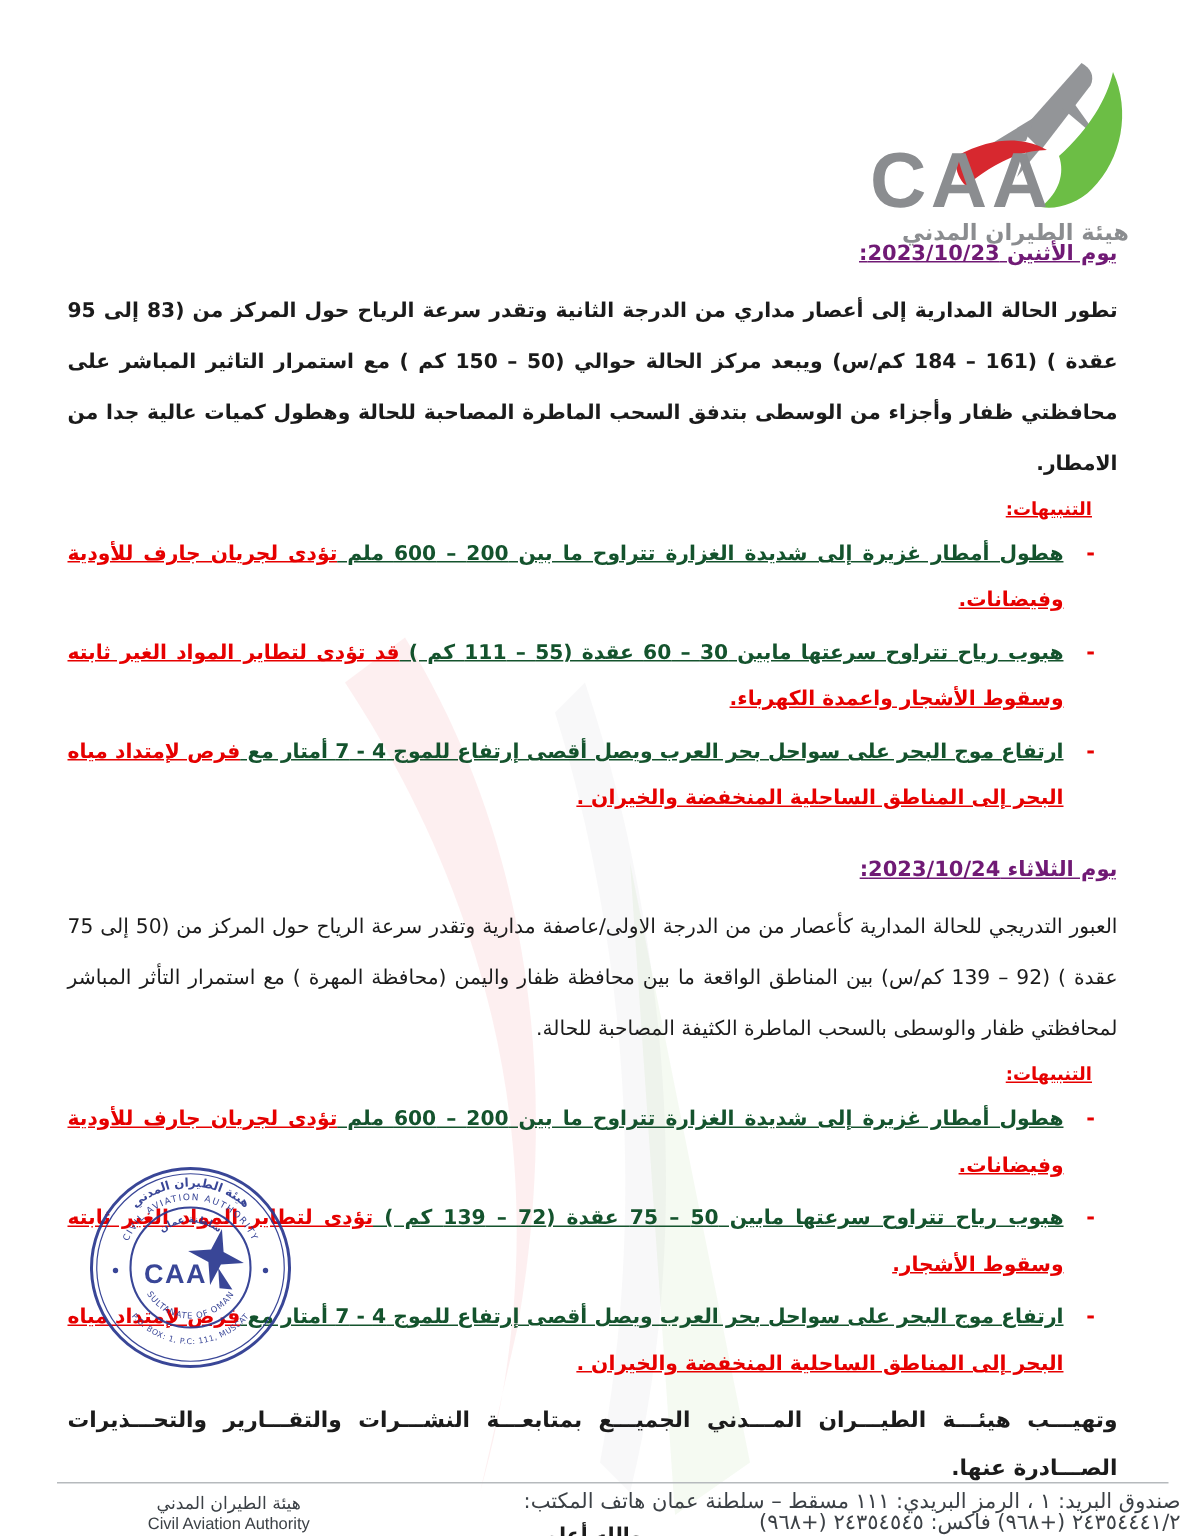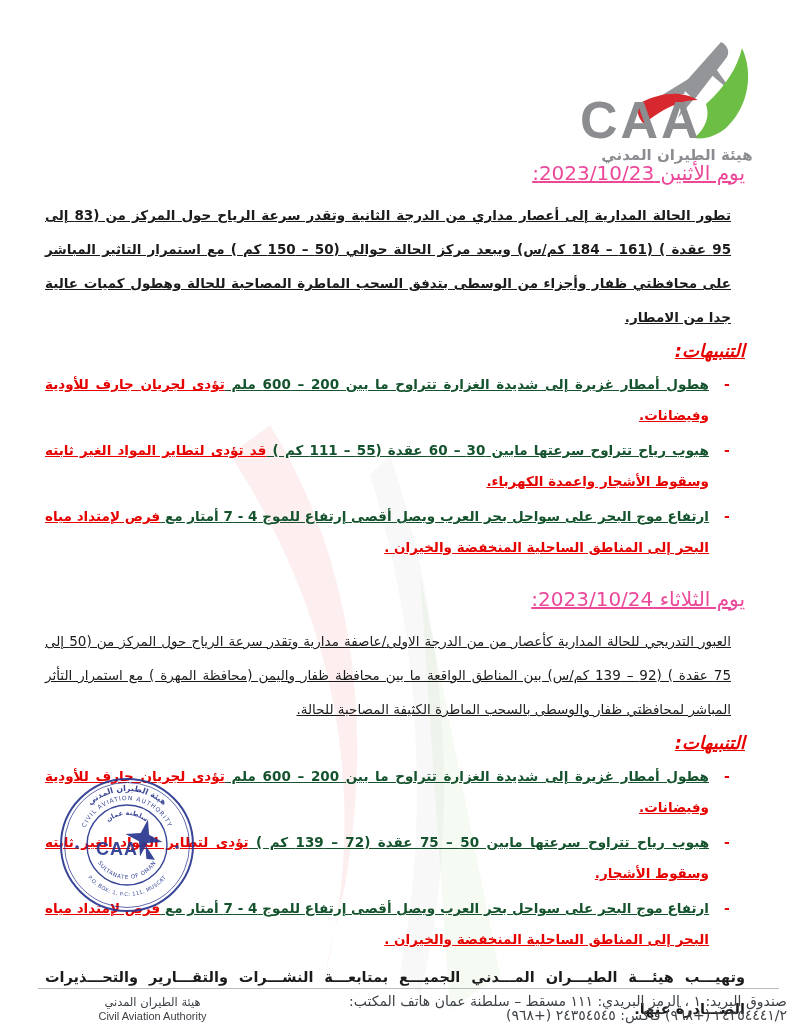--- a/index.html
+++ b/index.html
@@ -14,24 +14,24 @@
     margin: 0 auto;
     padding-left: 21px;
   }
   
   .watermark { position: absolute; left: 120px; top: 415px; z-index: 0; pointer-events: none; }
   
   .logo { position: absolute; top: 38px; right: 26px; width: 190px; z-index: 1; text-align: center; }
   .logo-arabic { color: #8b8d90; font-weight: bold; font-size: 15px; margin-top: -8px; padding-left: 14px; letter-spacing: 0.5px; }
   
   .content { position: absolute; top: 161px; right: 46px; width: 700px; direction: rtl; color: #1b1b1b; z-index: 1; }
-  .h-day { color: #ec4899; font-size: 20px; font-weight: normal; text-decoration: underline; margin: 0 0 13px 0; }
-  .para { font-size: 13.5px; font-weight: bold; line-height: 34px; margin: 0 14px 6px 0; text-align: justify; text-decoration: underline; }
+  .h-day { color: #701a75; font-size: 14px; font-weight: bold; text-decoration: underline; margin: 0 0 13px 0; }
+  .para { font-size: 13.5px; font-weight: bold; line-height: 34px; margin: 0 0 6px 0; text-align: justify; }
   .para.reg { font-weight: normal; }
-  .h-alerts { color: #e60000; font-size: 18px; font-weight: bold; text-decoration: underline; margin: 2px 0 8px 0; font-style: italic; }
+  .h-alerts { color: #e60000; font-size: 12px; font-weight: bold; text-decoration: underline; margin: 2px 17px 8px 0; }
   .bullet { display: flex; margin: 0 0 4px 0; }
   .dash { flex: 0 0 36px; text-align: center; color: #e60000; font-weight: bold; font-size: 14px; line-height: 31px; }
   .btext { flex: 1; font-size: 13.5px; font-weight: bold; line-height: 31px; text-align: justify; }
   .bk { color: #14532d; text-decoration: underline; }
   .rd { color: #e60000; text-decoration: underline; }
   .day2 { margin-top: 24px; }
   .appeal { font-size: 14.5px; font-weight: bold; line-height: 32px; margin: 6px 0 21px 0; text-align: justify; }
   .centerblock { text-align: center; font-weight: bold; font-size: 13.5px; color: #1b1b1b; }
   .centerblock .cline { margin: 0 0 17px 0; }
   

